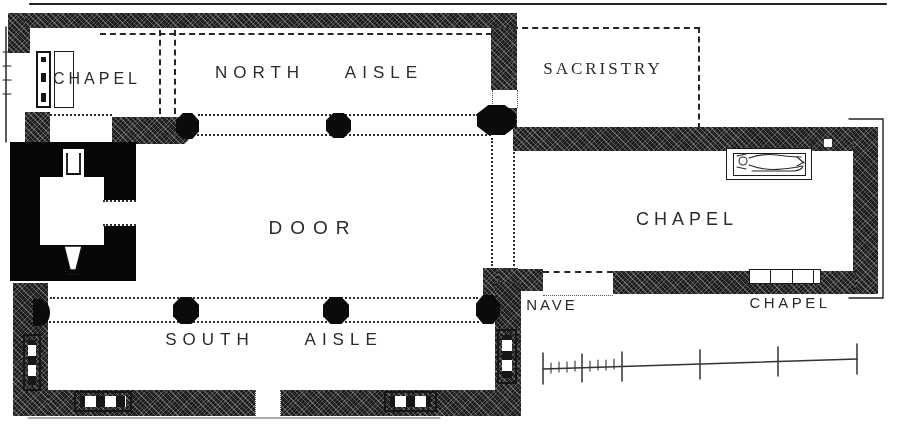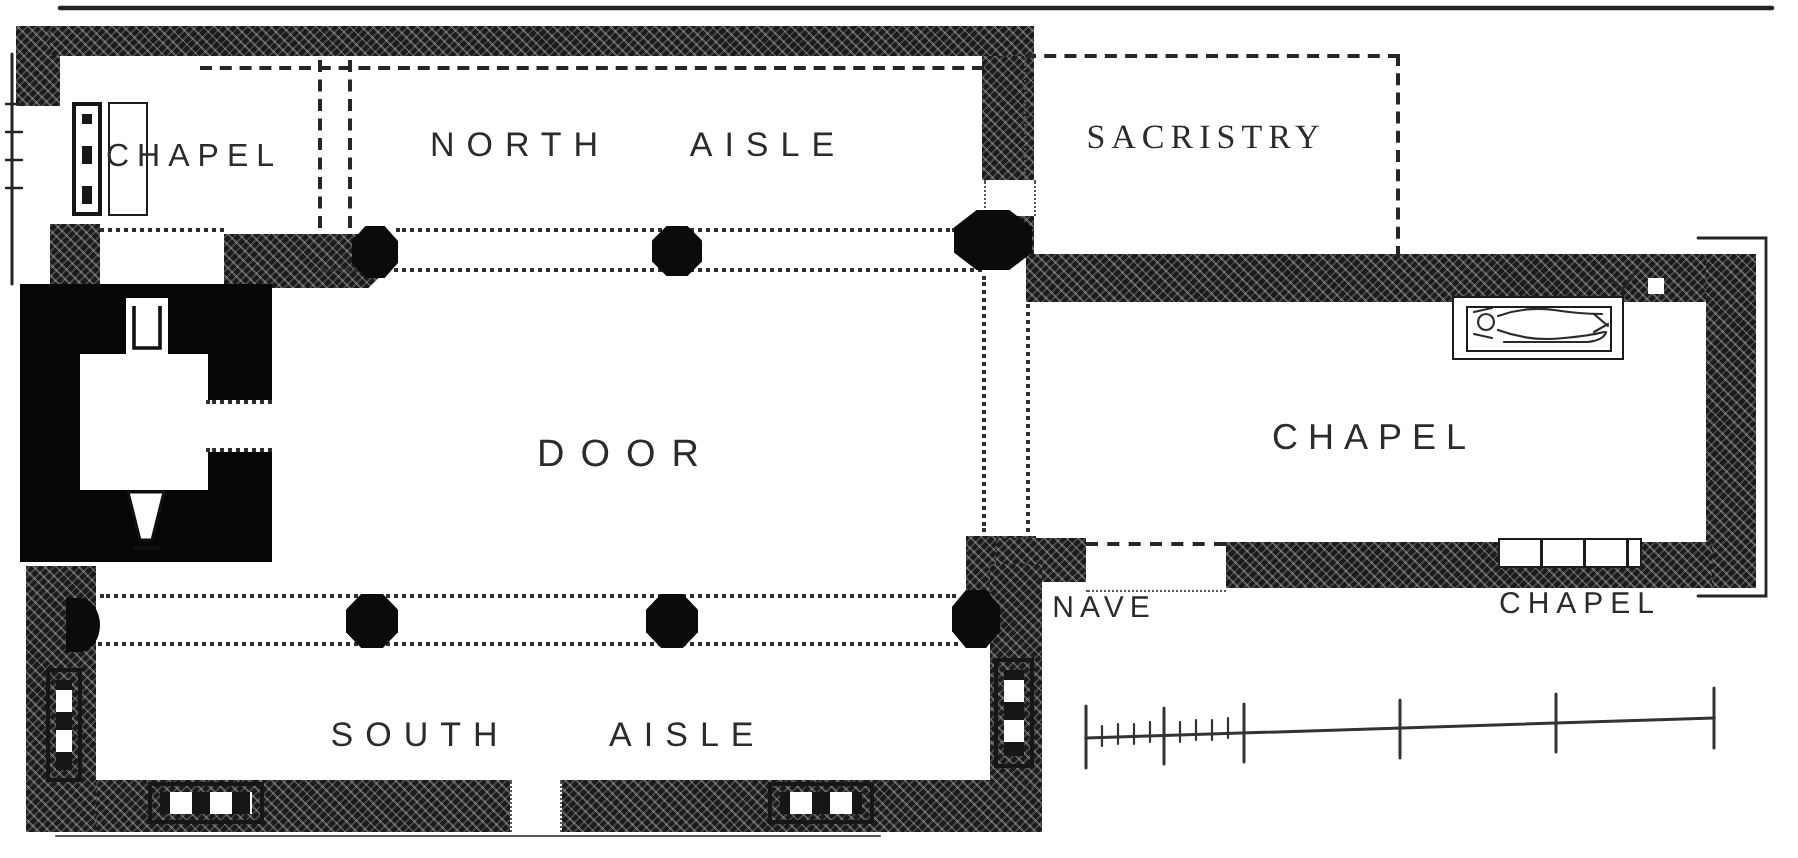--- a/index.html
+++ b/index.html
@@ -90,21 +90,21 @@
   <div class="oct" style="left:173px;top:297px;width:26px;height:27px;"></div>
   <div class="oct" style="left:323px;top:297px;width:26px;height:27px;"></div>
   <div class="oct" style="left:476px;top:295px;width:24px;height:29px;"></div>
   <div class="abs" style="left:33px;top:299px;width:17px;height:27px;background:#0b0b0b;border-radius:0 60% 60% 0 / 0 50% 50% 0;"></div>
 
   <div class="lbl" style="left:97px;top:79px;font-size:16px;letter-spacing:4px;">CHAPEL</div>
   <div class="lbl" style="left:319px;top:73px;font-size:17px;letter-spacing:6px;word-spacing:30px;">NORTH AISLE</div>
   <div class="lbl" style="left:603px;top:69px;font-size:17px;letter-spacing:3px;font-family:Liberation Serif, serif;">SACRISTRY</div>
   <div class="lbl" style="left:313px;top:228px;font-size:19px;letter-spacing:8px;">DOOR</div>
   <div class="lbl" style="left:687px;top:219px;font-size:18px;letter-spacing:5px;">CHAPEL</div>
-  <div class="lbl" style="left:274px;top:368px;font-size:17px;letter-spacing:6px;word-spacing:40px;text-align:right;">SOUTH AISLE</div>
+  <div class="lbl" style="left:274px;top:340px;font-size:17px;letter-spacing:6px;word-spacing:40px;text-align:right;">SOUTH AISLE</div>
   <div class="lbl" style="left:552px;top:304px;font-size:15px;letter-spacing:3px;">NAVE</div>
   <div class="lbl" style="left:790px;top:302px;font-size:15px;letter-spacing:3.5px;">CHAPEL</div>
 
   <svg class="overlay" width="899" height="429" viewBox="0 0 899 429">
     <g stroke="#242424" fill="none" stroke-linecap="round">
 
       <path d="M30 4 H886" stroke-width="2.2"></path>
 
       <path d="M6 27 V142" stroke-width="1.5"></path>
       <path d="M3 52 h8 M3 66 h8 M3 80 h8 M3 94 h8" stroke-width="1.2"></path>

